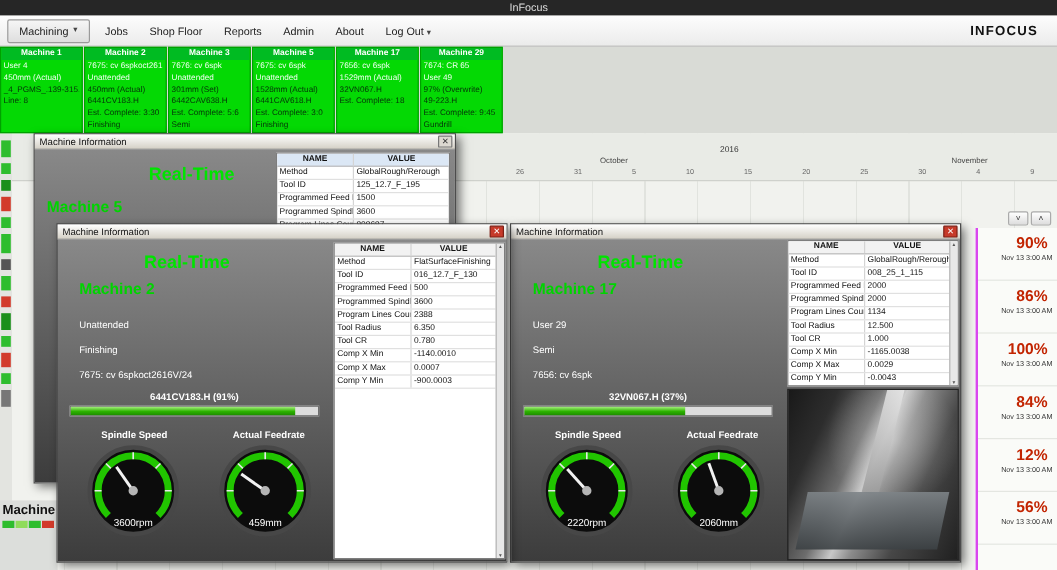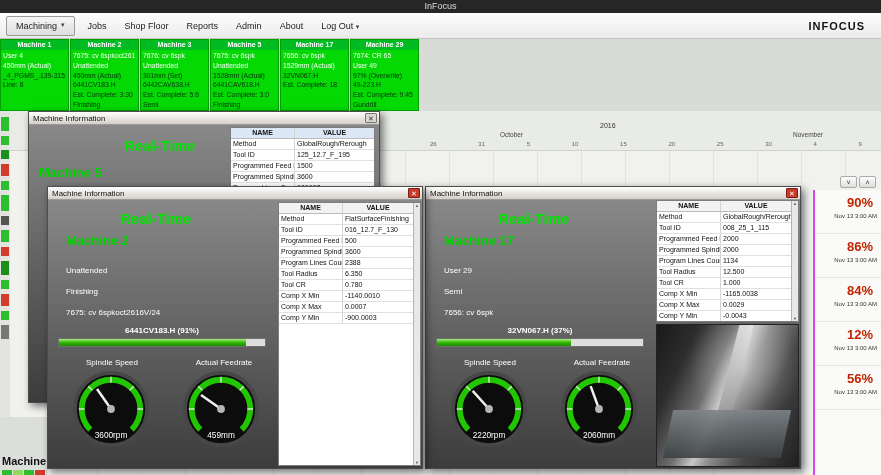--- a/index.html
+++ b/index.html
@@ -50,21 +50,21 @@
   
   #kpis { position:absolute; right:0; top:190px; width:68px; height:285px; background:#fafbf8;
           border-left:2px solid #d946ef; z-index:1; }
   .kpi { height:44px; padding-top:5px; border-bottom:1px solid #e4e6e1; }
   .kpi-val { font-size:13px; font-weight:bold; color:#c22400; text-align:right; padding-right:8px; }
   .kpi-time { font-size:6px; color:#333; text-align:right; padding-right:4px; margin-top:3px; }
 
   
   #bottompanel { position:absolute; left:0; top:417px; width:48px; height:58px; background:#dcdedb; z-index:2;
                  padding:2px 2px; }
-  #bottompanel .bp-label { font-size:11px; font-weight:bold; color:#111;margin-top:36px; }
+  #bottompanel .bp-label { font-size:11px; font-weight:bold; color:#111; }
   .bp-strip { display:flex; gap:1px; margin-top:3px; }
   .bp-strip div { width:10px; height:6px; }
 
   
   .dlg { position:absolute; border:1px solid #4c4c4c; box-shadow:3px 3px 8px rgba(0,0,0,.55);
          background:linear-gradient(#8c8c8c,#3c3c3c); }
   .dlg-title { height:13px; background:linear-gradient(#ffffff,#d4d0c6); border-bottom:1px solid #9a9a9a;
                display:flex; align-items:center; font-size:8px; color:#111; padding-left:4px; }
   .dlg-close { margin-left:auto; margin-right:2px; width:12px; height:10px; font-size:7px; line-height:9px;
                text-align:center; border:1px solid #777; border-radius:1px; }
@@ -75,21 +75,21 @@
   .rt { position:absolute; font-size:15px; font-weight:bold; color:#00e400; }
   .mname { position:absolute; font-size:13px; font-weight:bold; color:#00d400; }
   .wline { position:absolute; left:18px; font-size:8px; color:#fff; }
 
   .pbar-label { position:absolute; left:10px; top:126px; width:208px; text-align:center;
                 font-size:8px; font-weight:bold; color:#fff; }
   .pbar { position:absolute; left:10px; top:138px; width:208px; height:9px; background:#dddddd;
           border:1px solid #6f6f6f; }
   .pfill { height:100%; background:linear-gradient(#a4ef7c,#2db300 55%,#1e8c00); }
 
-  .glabel { position:absolute; top:158px; width:92px; text-align:center; font-size:8px; font-weight:normal; color:#fff; }
+  .glabel { position:absolute; top:158px; width:92px; text-align:center; font-size:8px; font-weight:bold; color:#fff; }
   .gauge { position:absolute; top:170px; width:78px; height:78px; }
 
   
   .tbl { position:absolute; background:#fff; border:1px solid #7d7d7d; font-size:7px; color:#111; overflow:hidden; }
   .trow { display:flex; height:11px; line-height:10px; border-bottom:1px solid #e0e0e0; }
   .thead { font-weight:bold; background:#f2f2f2; border-bottom:1px solid #bbb; }
   .thead-blue { background:#dbe7f5; }
   .tname { width:64px; padding-left:2px; border-right:1px solid #d4d4d4; white-space:nowrap; overflow:hidden; }
   .tval { flex:1; padding-left:2px; white-space:nowrap; overflow:hidden; }
   .thead .tname, .thead .tval { text-align:center; padding-left:0; }
@@ -243,20 +243,24 @@
   <div id="kpis">
     <div class="kpi">
       <div class="kpi-val">90%</div>
       <div class="kpi-time">Nov 13 3:00 AM</div>
     </div>
     <div class="kpi">
       <div class="kpi-val">86%</div>
       <div class="kpi-time">Nov 13 3:00 AM</div>
     </div>
     <div class="kpi">
+      <div class="kpi-val">100%</div>
+      <div class="kpi-time">Nov 13 3:00 AM</div>
+    </div>
+    <div class="kpi">
       <div class="kpi-val">84%</div>
       <div class="kpi-time">Nov 13 3:00 AM</div>
     </div>
     <div class="kpi">
       <div class="kpi-val">12%</div>
       <div class="kpi-time">Nov 13 3:00 AM</div>
     </div>
     <div class="kpi">
       <div class="kpi-val">56%</div>
       <div class="kpi-time">Nov 13 3:00 AM</div>

